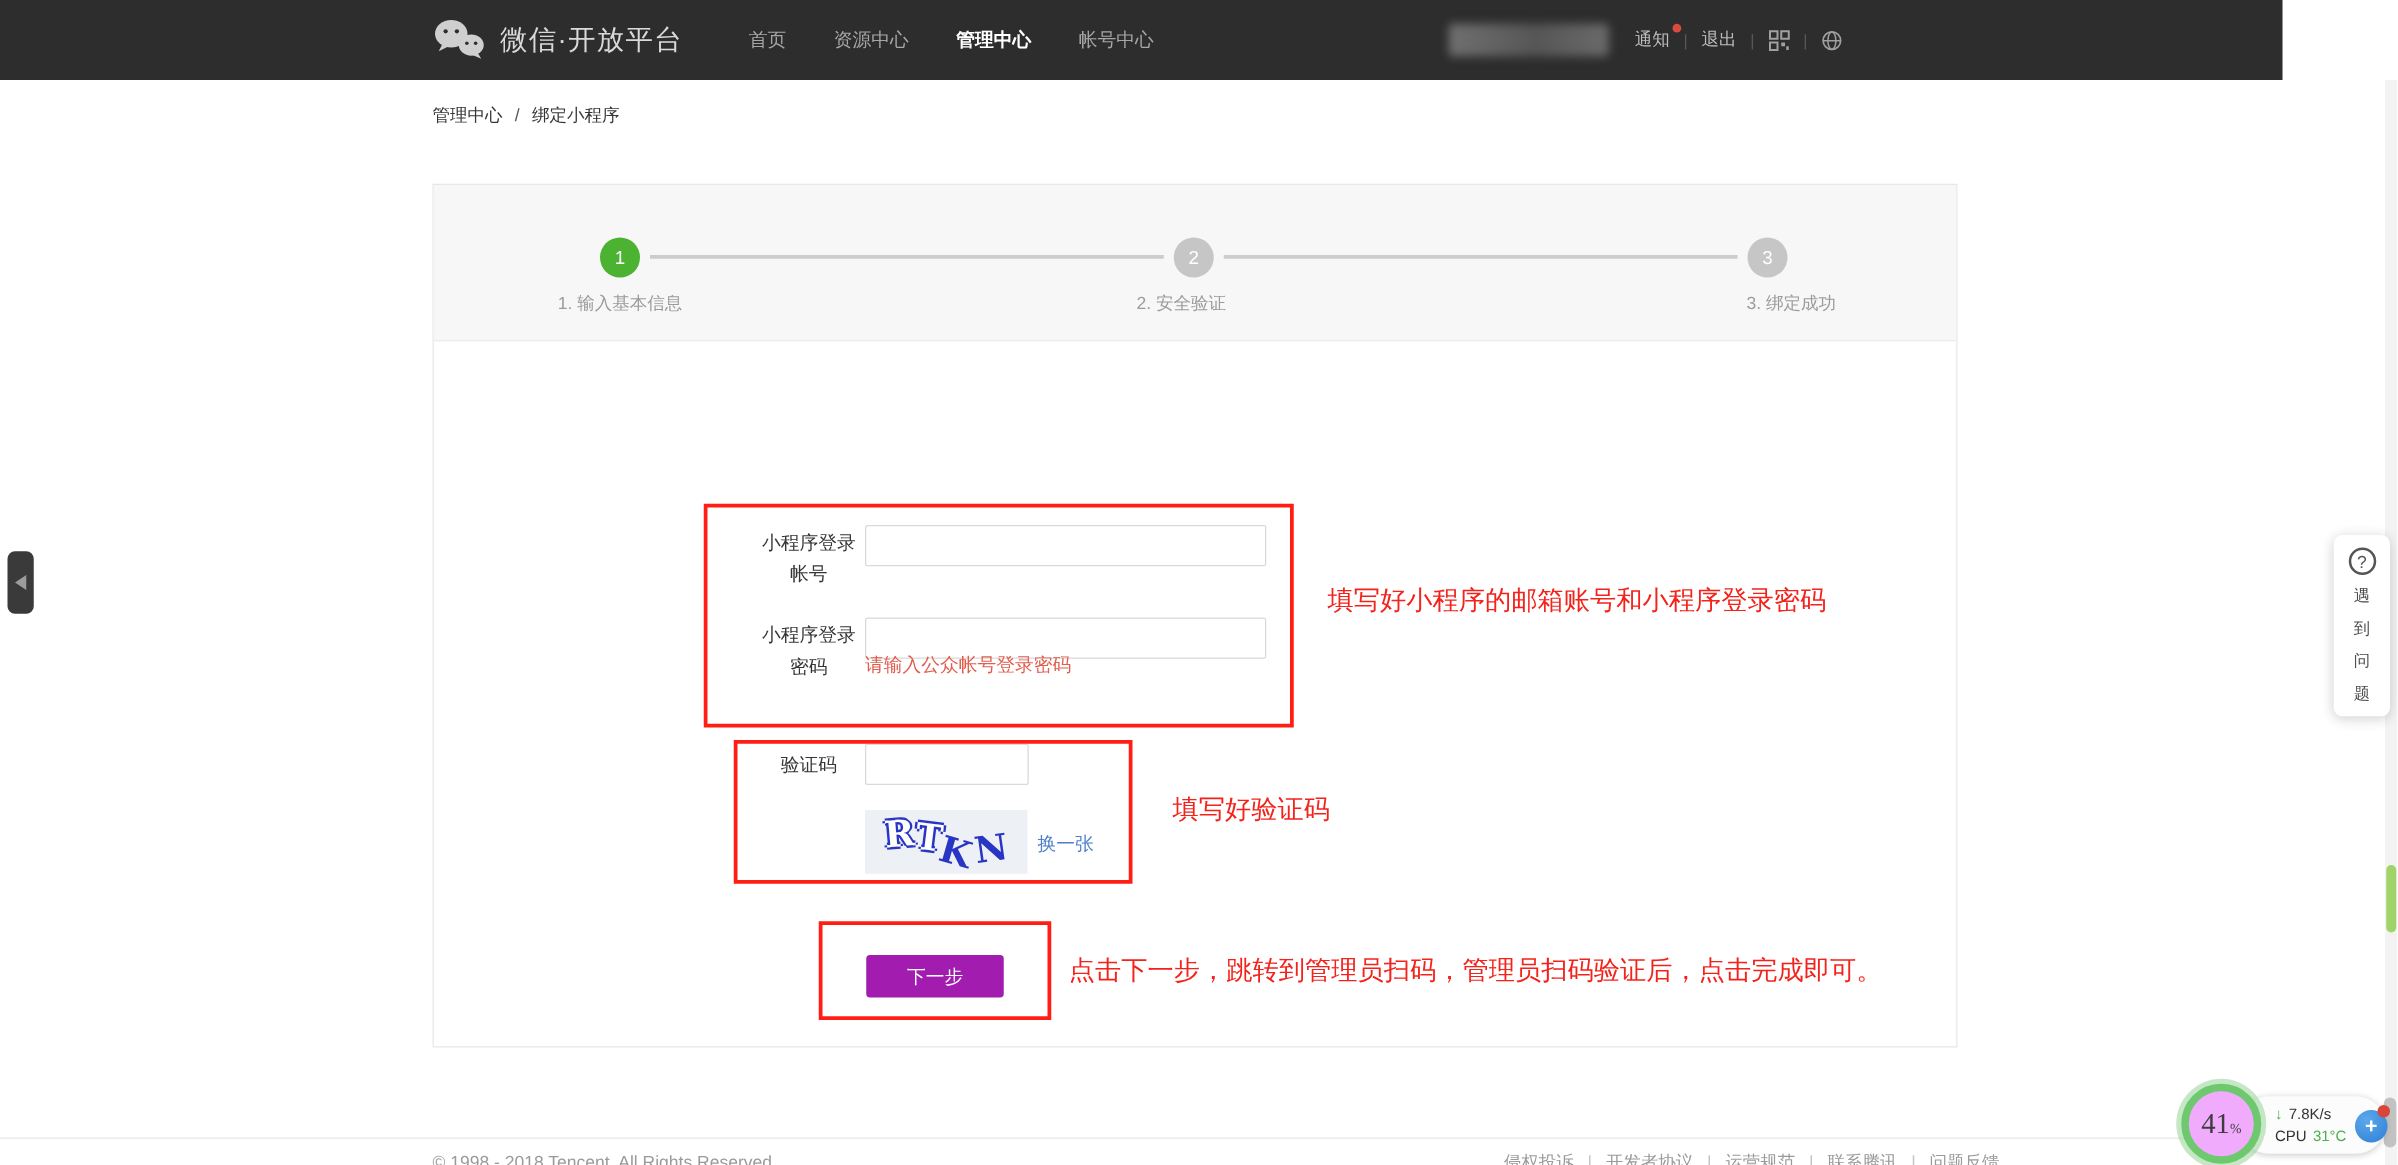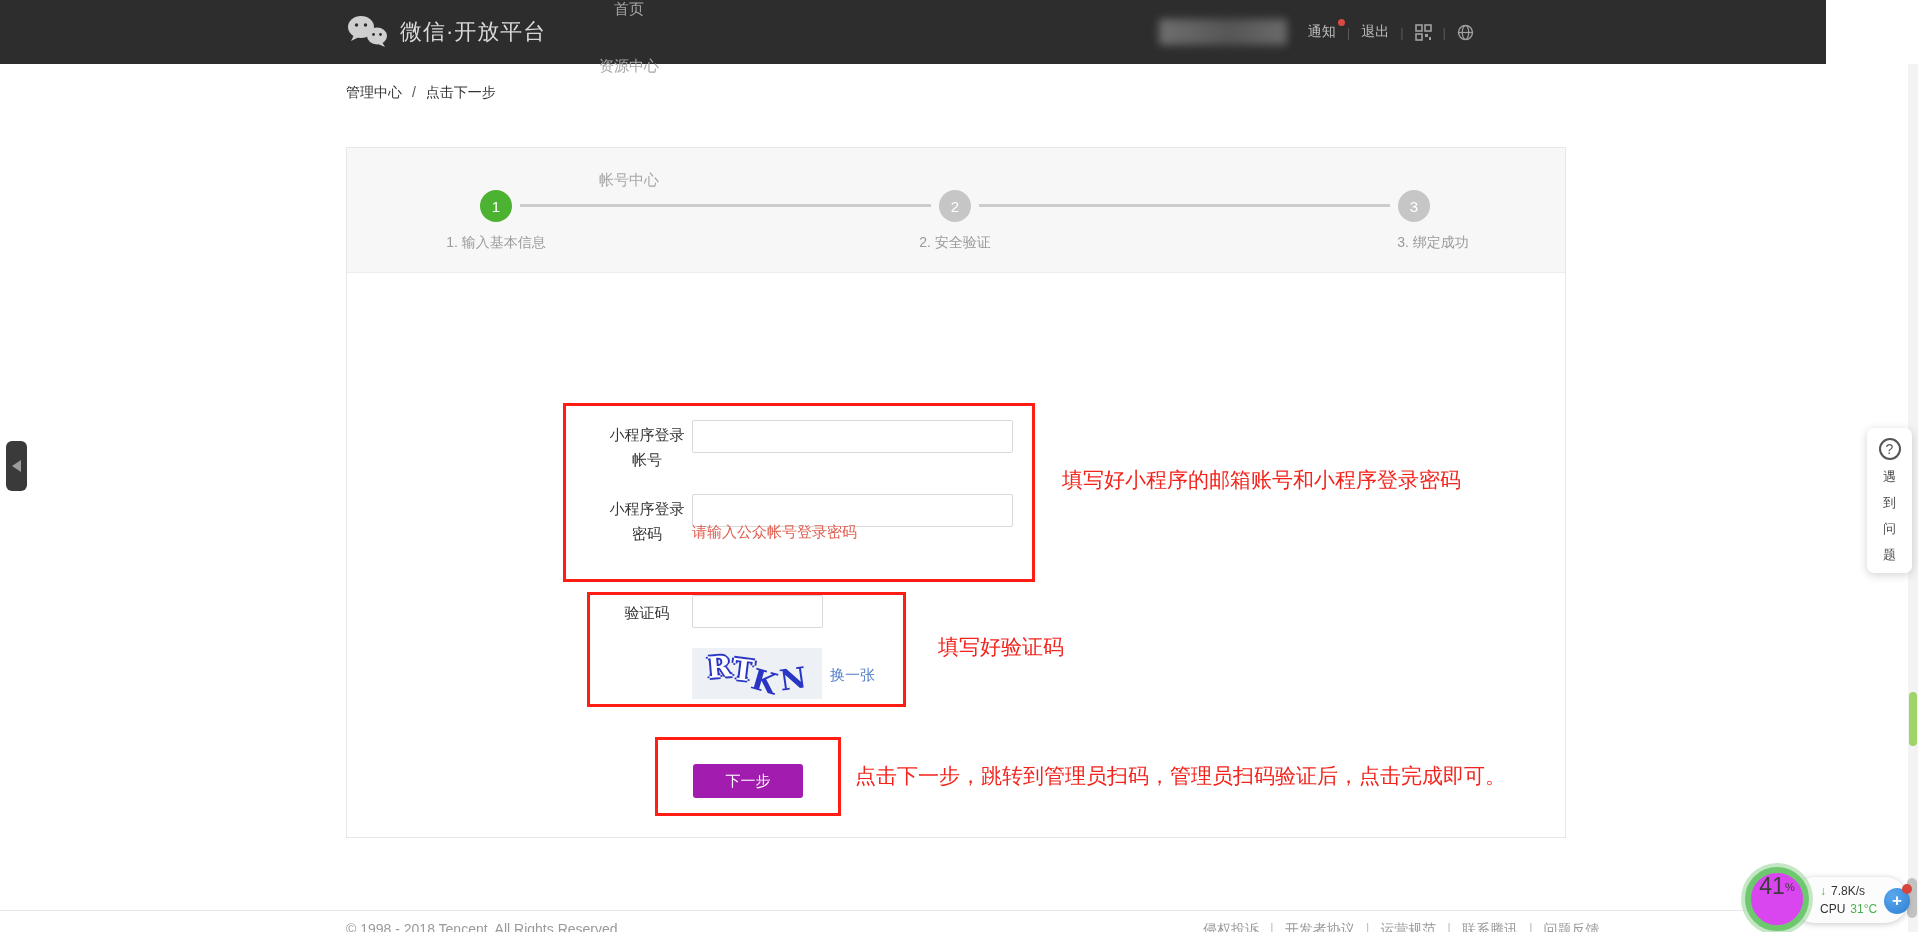--- a/index.html
+++ b/index.html
@@ -4,21 +4,21 @@
 <style>
   * { margin:0; padding:0; box-sizing:border-box; }
   html,body { width:1918px; height:932px; overflow:hidden; background:#fff;
     font-family:"Liberation Sans","DejaVu Sans",sans-serif; }
   .screen { position:relative; width:1826px; height:932px; background:#fff; }
 
   
   .navbar { position:absolute; left:0; top:0; width:100%; height:64px; background:#2d2d2d; z-index:20; }
   .brand { position:absolute; left:346px; top:0; height:64px; display:flex; align-items:center; gap:12px; }
   .brand-text { color:#d9d9d9; font-size:22px; letter-spacing:1px; }
-  .nav-links { position:absolute; left:599px; top:0; height:64px; display:flex; align-items:center; gap:38px;flex-direction:column; }
+  .nav-links { position:absolute; left:599px; top:0; height:64px; display:flex; align-items:center; gap:38px; }
   .nav-link { color:#a6a6a6; font-size:15px; cursor:pointer; }
   .nav-link.active { color:#fff; font-weight:bold; }
   .nav-right { position:absolute; right:352px; top:0; height:64px; display:flex; align-items:center; gap:11px; }
   .user-blur { width:128px; height:26px; border-radius:3px; margin-right:10px;
     background:linear-gradient(90deg,#6f6f6f,#565656 55%,#6a6a6a); filter:blur(4px); }
   .nav-small { color:#bdbdbd; font-size:14px; cursor:pointer; position:relative; }
   .notice-dot { position:absolute; right:-9px; top:-4px; width:7px; height:7px; border-radius:50%; background:#d94a3f; }
   .nav-sep { color:#585858; font-size:13px; }
   .nav-icon { display:flex; align-items:center; cursor:pointer; }
 
@@ -87,22 +87,22 @@
 
   
   .monitor-pill { position:absolute; left:1792px; top:877px; width:116px; height:46px; background:#fcfcfc;
     border-radius:23px; box-shadow:0 1px 6px rgba(0,0,0,.22); z-index:16; }
   .pill-inner { position:absolute; left:28px; top:5px; font-size:12px; color:#333; line-height:18px; }
   .speed-row { display:flex; align-items:center; gap:5px; }
   .arrow-down { color:#4caf50; font-size:12px; }
   .cpu-row { display:flex; gap:5px; }
   .cpu-temp { color:#4caf50; }
   .monitor-ring { position:absolute; left:1745px; top:867px; width:64px; height:64px; border-radius:50%;
-    background:#d946ef; border:6px solid #6ec86e; box-shadow:0 0 0 4px rgba(150,212,150,.55);
-    display:flex; align-items:flex-start; justify-content:center; z-index:17; }
+    background:#f0abfc; border:6px solid #6ec86e; box-shadow:0 0 0 4px rgba(150,212,150,.55);
+    display:flex; align-items:center; justify-content:center; z-index:17;font-family:Liberation Serif, serif; }
   .ring-val { font-size:23px; color:#3c3c3c; }
   .ring-unit { font-size:11px; color:#3c3c3c; margin-top:8px; }
   .plus-btn { position:absolute; left:1884px; top:888px; width:26px; height:26px; border-radius:50%;
     background:radial-gradient(circle at 35% 30%, #5aa8ec, #2f7fd4); color:#fff; font-size:17px; font-weight:bold;
     display:flex; align-items:center; justify-content:center; z-index:18; cursor:pointer; }
   .plus-dot { position:absolute; left:1902px; top:884px; width:10px; height:10px; border-radius:50%;
     background:#d9453a; z-index:19; }
 
   svg { display:block; }
 </style>
@@ -160,33 +160,33 @@
           <ellipse cx="8.5" cy="8.5" rx="3.2" ry="7" fill="none" stroke="#a0a0a0" stroke-width="1.2"></ellipse>
           <line x1="1.5" y1="8.5" x2="15.5" y2="8.5" stroke="#a0a0a0" stroke-width="1.2"></line>
         </svg>
       </span>
     </div>
   </header>
 
   <div class="breadcrumb">
     <span>管理中心</span>
     <span class="sep">/</span>
-    <span>点击下一步</span>
+    <span>绑定小程序</span>
   </div>
 
   <section class="card">
 
     <div class="steps-header">
       <div class="connector" style="left:173px;width:411px;"></div>
       <div class="connector" style="left:632px;width:411px;"></div>
       <div class="step-circle active" style="left:133px;">1</div>
       <div class="step-circle pending" style="left:592px;">2</div>
       <div class="step-circle pending" style="left:1051px;">3</div>
       <div class="step-label" style="left:39px;">1. 输入基本信息</div>
-      <div class="step-label" style="left:498px;">2. 安全验证</div>
+      <div class="step-label" style="left:488px;">2. 安全验证</div>
       <div class="step-label" style="left:976px;">3. 绑定成功</div>
     </div>
 
     <div class="f-label" style="left:257px;top:274px;">小程序登录帐号</div>
     <input class="f-input" style="left: 345px; top: 272px; width: 321px;" type="text" value="">
 
     <div class="f-label" style="left:257px;top:348px;">小程序登录密码</div>
     <input class="f-input" style="left: 345px; top: 346px; width: 321px;" type="text" value="">
 
     <div class="f-error" style="left:345px;top:375px;">请输入公众帐号登录密码</div>

